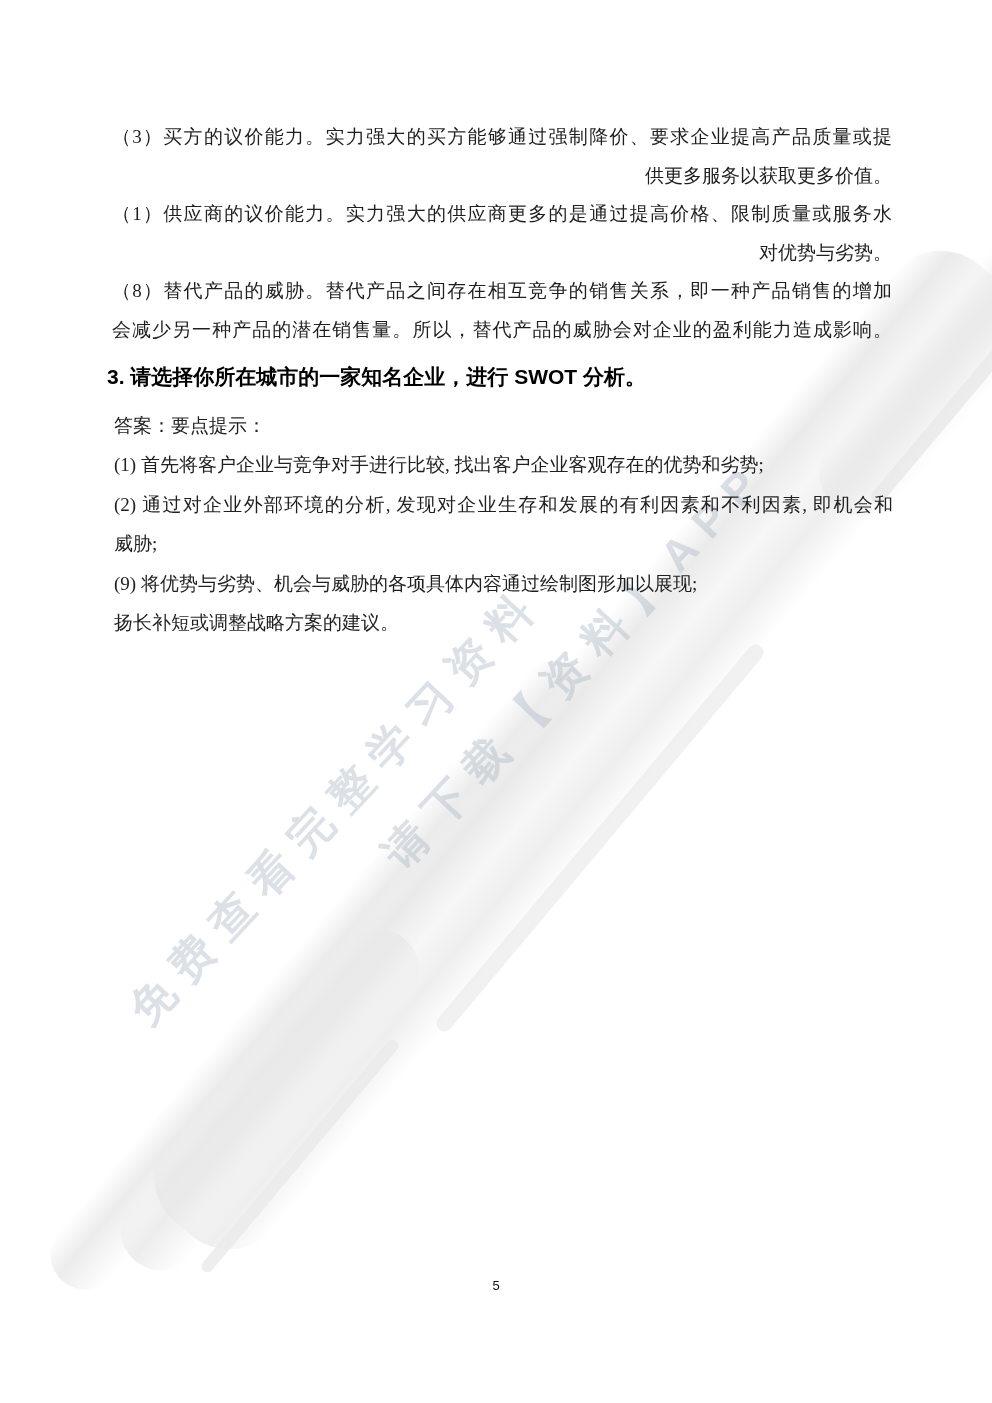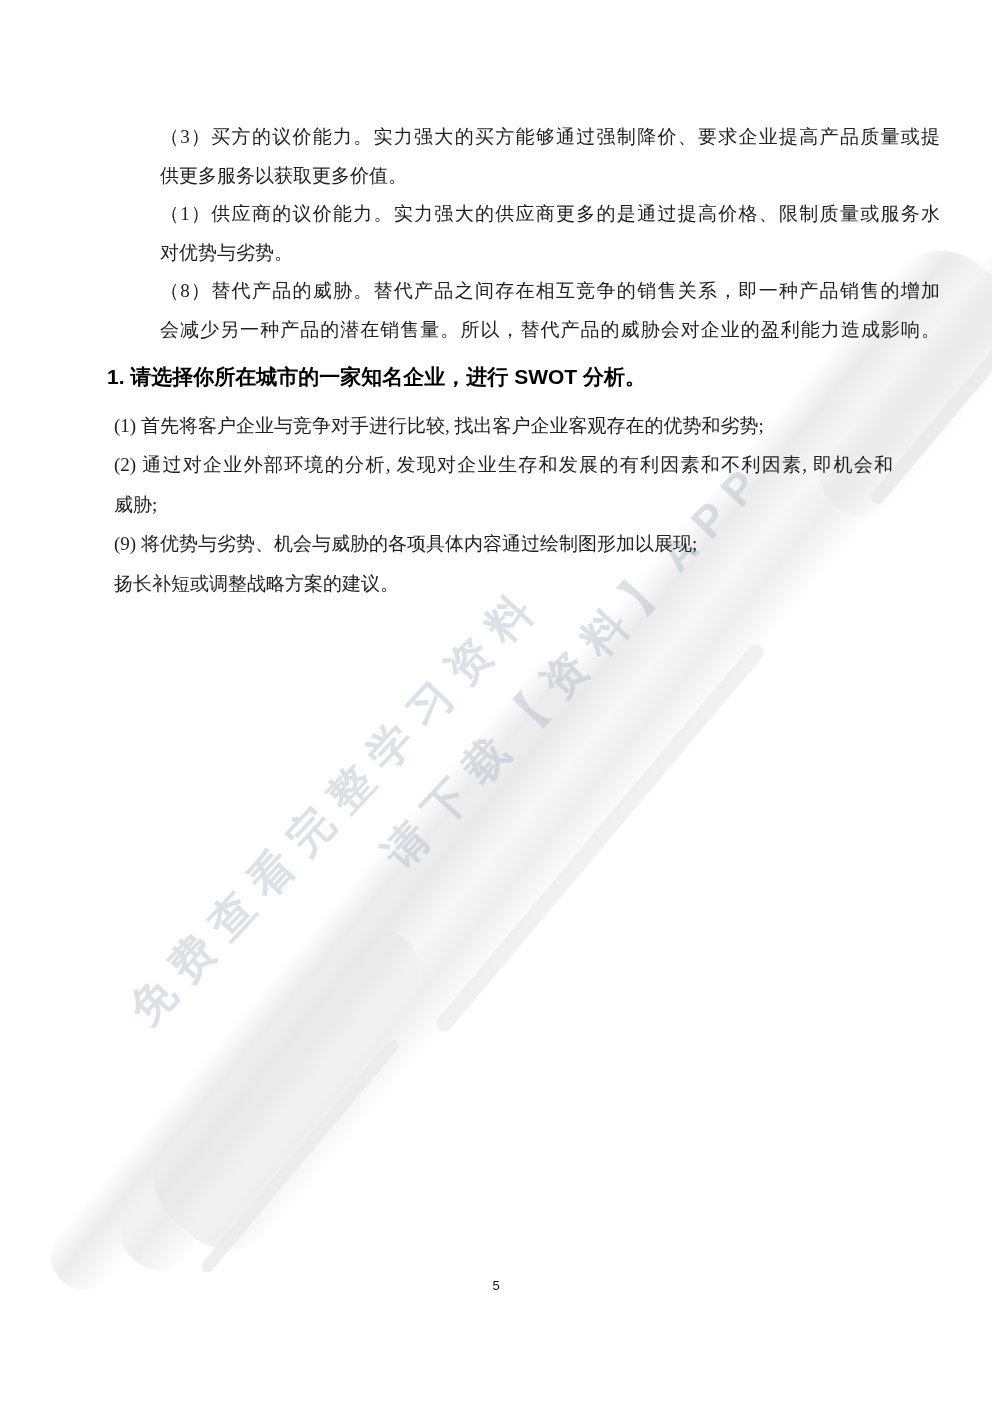--- a/index.html
+++ b/index.html
@@ -39,22 +39,22 @@
     transform-origin:left center;
     z-index:1;
     pointer-events:none;
     font-family:"Liberation Sans","DejaVu Sans",sans-serif;
   }
   .wm1{left:138px;top:988px;}
   .wm2{left:392px;top:832px;}
 
   
   .text-layer{position:absolute;z-index:2;left:0;top:0;width:100%;height:100%;}
-  .blockA{position:absolute;left:112px;width:780px;top:118px;margin-left:48px;}
-  .blockA .line{line-height:38.6px;font-size:19px;}
+  .blockA{position:absolute;left:112px;width:780px;top:118px;}
+  .blockA .line{line-height:38.6px;font-size:19px;text-align:right;}
   .heading{
     position:absolute;left:107px;width:800px;top:355px;
     line-height:44px;font-size:21px;font-weight:bold;color:#000;
     font-family:"Liberation Sans","DejaVu Sans",sans-serif;
   }
   .blockB{position:absolute;left:114px;width:779px;top:406px;}
   .blockB .line{line-height:39.4px;font-size:19px;}
   .just{text-align:justify;text-align-last:justify;}
   .pagenum{
     position:absolute;left:0;right:0;top:1278px;
@@ -82,23 +82,24 @@
 
     <div class="blockA">
       <div class="line just">（3）买方的议价能力。实力强大的买方能够通过强制降价、要求企业提高产品质量或提</div>
       <div class="line">供更多服务以获取更多价值。</div>
       <div class="line just">（1）供应商的议价能力。实力强大的供应商更多的是通过提高价格、限制质量或服务水</div>
       <div class="line">对优势与劣势。</div>
       <div class="line just">（8）替代产品的威胁。替代产品之间存在相互竞争的销售关系，即一种产品销售的增加</div>
       <div class="line just">会减少另一种产品的潜在销售量。所以，替代产品的威胁会对企业的盈利能力造成影响。</div>
     </div>
 
-    <div class="heading">1.  请选择你所在城市的一家知名企业，进行 SWOT 分析。</div>
+    <div class="heading">3.  请选择你所在城市的一家知名企业，进行 SWOT 分析。</div>
 
     <div class="blockB">
+      <div class="line">答案：要点提示：</div>
       <div class="line">(1) 首先将客户企业与竞争对手进行比较, 找出客户企业客观存在的优势和劣势;</div>
       <div class="line just">(2) 通过对企业外部环境的分析, 发现对企业生存和发展的有利因素和不利因素, 即机会和</div>
       <div class="line">威胁;</div>
       <div class="line">(9) 将优势与劣势、机会与威胁的各项具体内容通过绘制图形加以展现;</div>
       <div class="line">扬长补短或调整战略方案的建议。</div>
     </div>
 
     <div class="pagenum">5</div>
 
   </div>

